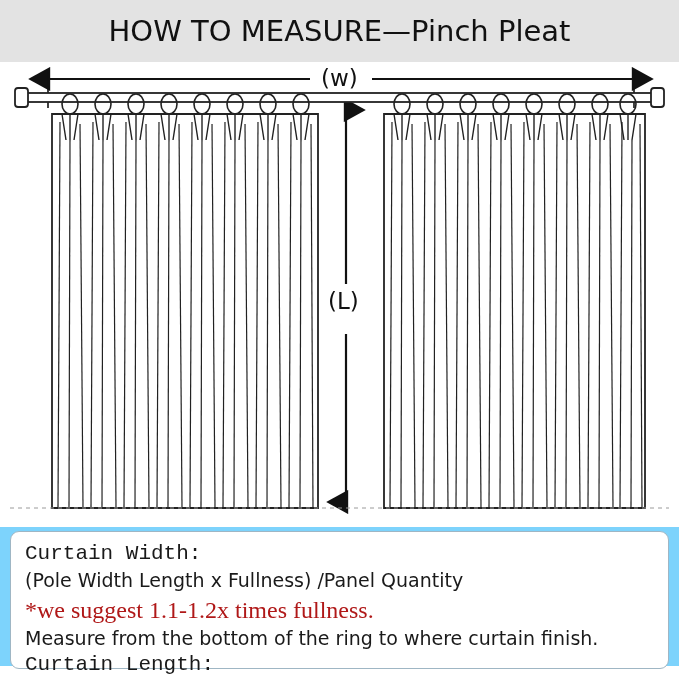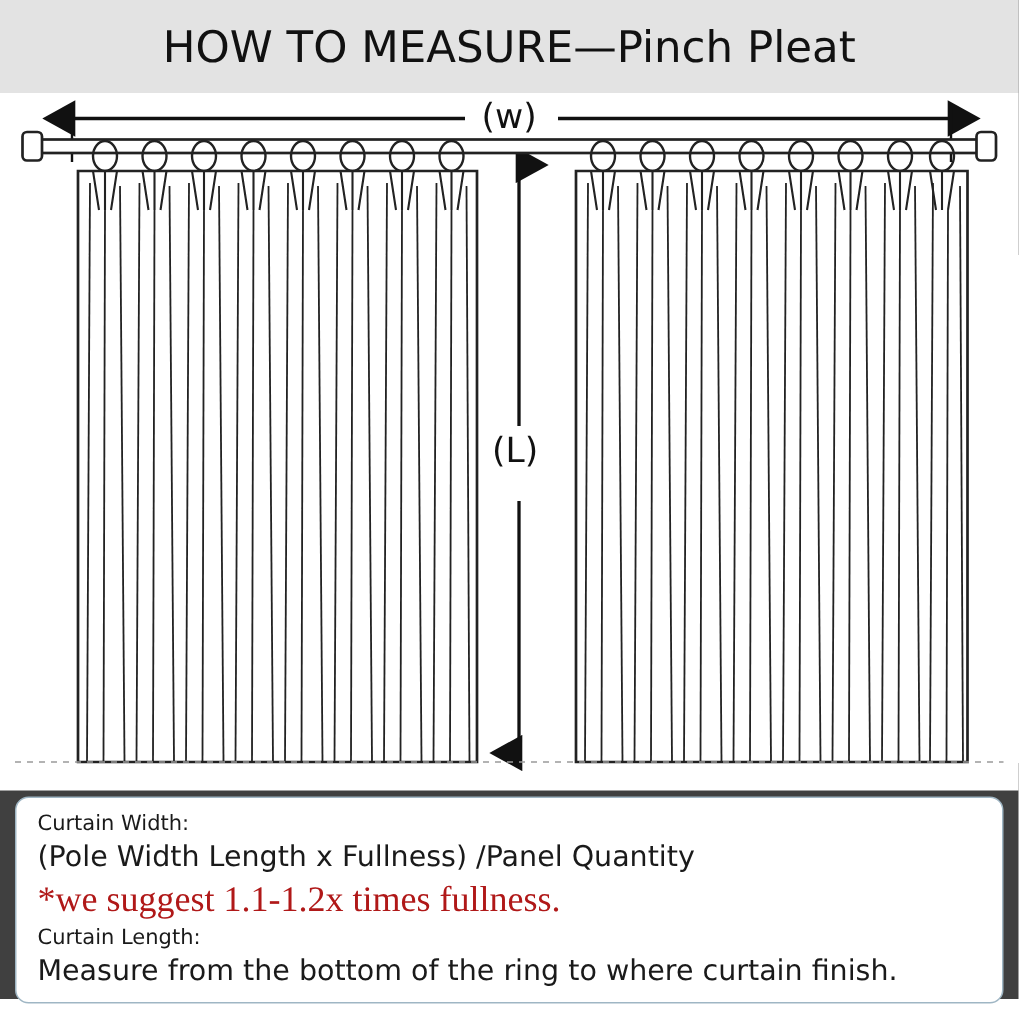--- a/index.html
+++ b/index.html
@@ -11,21 +11,21 @@
     width: 679px;
     height: 679px;
     font-family: "DejaVu Sans", sans-serif;
     color: #1a1a1a;
     overflow: hidden;
   }
   #page {
     position: relative;
     width: 679px;
     height: 666px;
-    background: #404040;
+    background: #7dd3fc;
   }
 
   
   #title-bar {
     position: absolute;
     left: 0;
     top: 0;
     width: 679px;
     height: 62px;
     background: #e3e3e3;
@@ -86,21 +86,22 @@
     background: #ffffff;
     padding: 8px 14px 0 14px;
   }
   .info-line {
     font-size: 20px;
     color: #1a1a1a;
     line-height: 1.34;
     white-space: nowrap;
   }
   .info-head {
-    font-size: 14px;
+    font-size: 21px;
+    font-family: Liberation Mono, monospace;
   }
   .info-note {
     color: #b01818;
     font-size: 24px;
     font-family: Liberation Serif, serif;
   }
   .info-sub {
     font-size: 19px;
   }
 </style>
@@ -264,17 +265,17 @@
     </svg>
 
     <div class="dim-label" id="label-w">(w)</div>
     <div class="dim-label" id="label-l">(L)</div>
   </div>
 
   <div id="info-card">
     <div class="info-line info-head">Curtain Width:</div>
     <div class="info-line info-sub">(Pole Width Length x Fullness) /Panel Quantity</div>
     <div class="info-line info-note">*we suggest 1.1-1.2x times fullness.</div>
+    <div class="info-line info-sub">Measure from the bottom of the ring to where curtain finish.</div>
     <div class="info-line info-head">Curtain Length:</div>
-    <div class="info-line info-sub">Measure from the bottom of the ring to where curtain finish.</div>
   </div>
 
 </div>
 
 </body></html>

